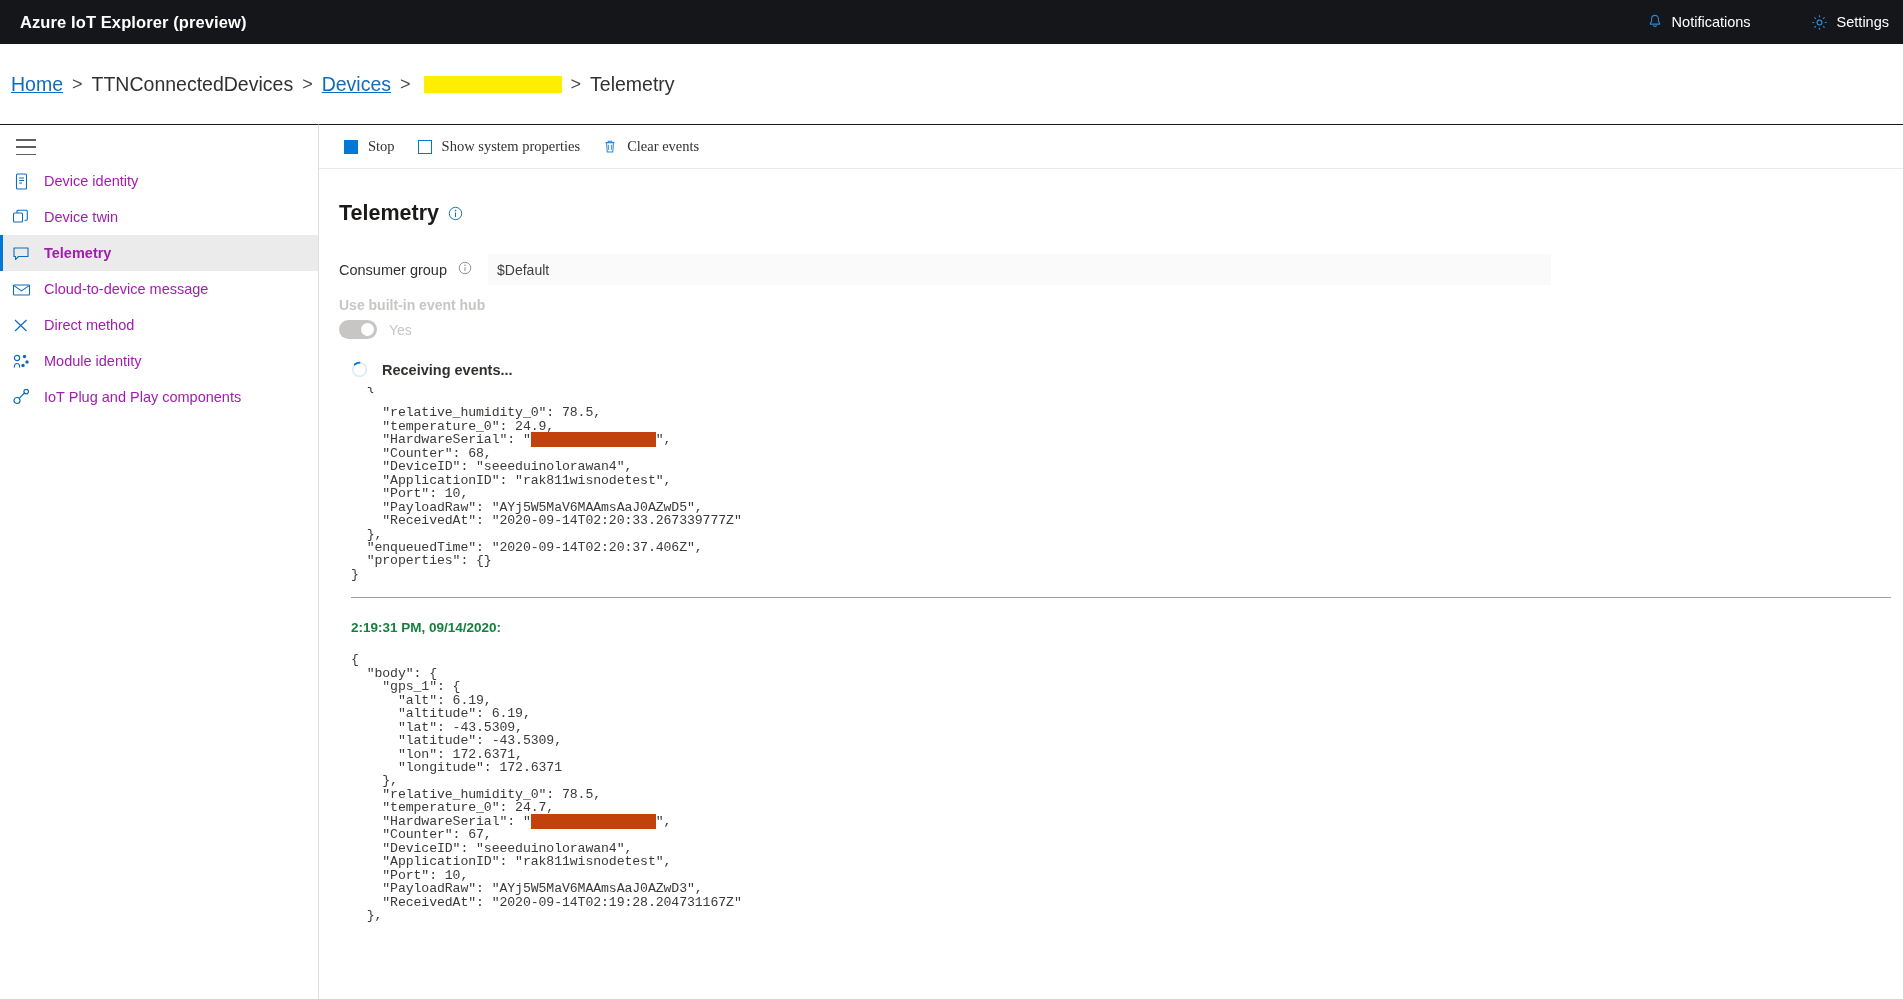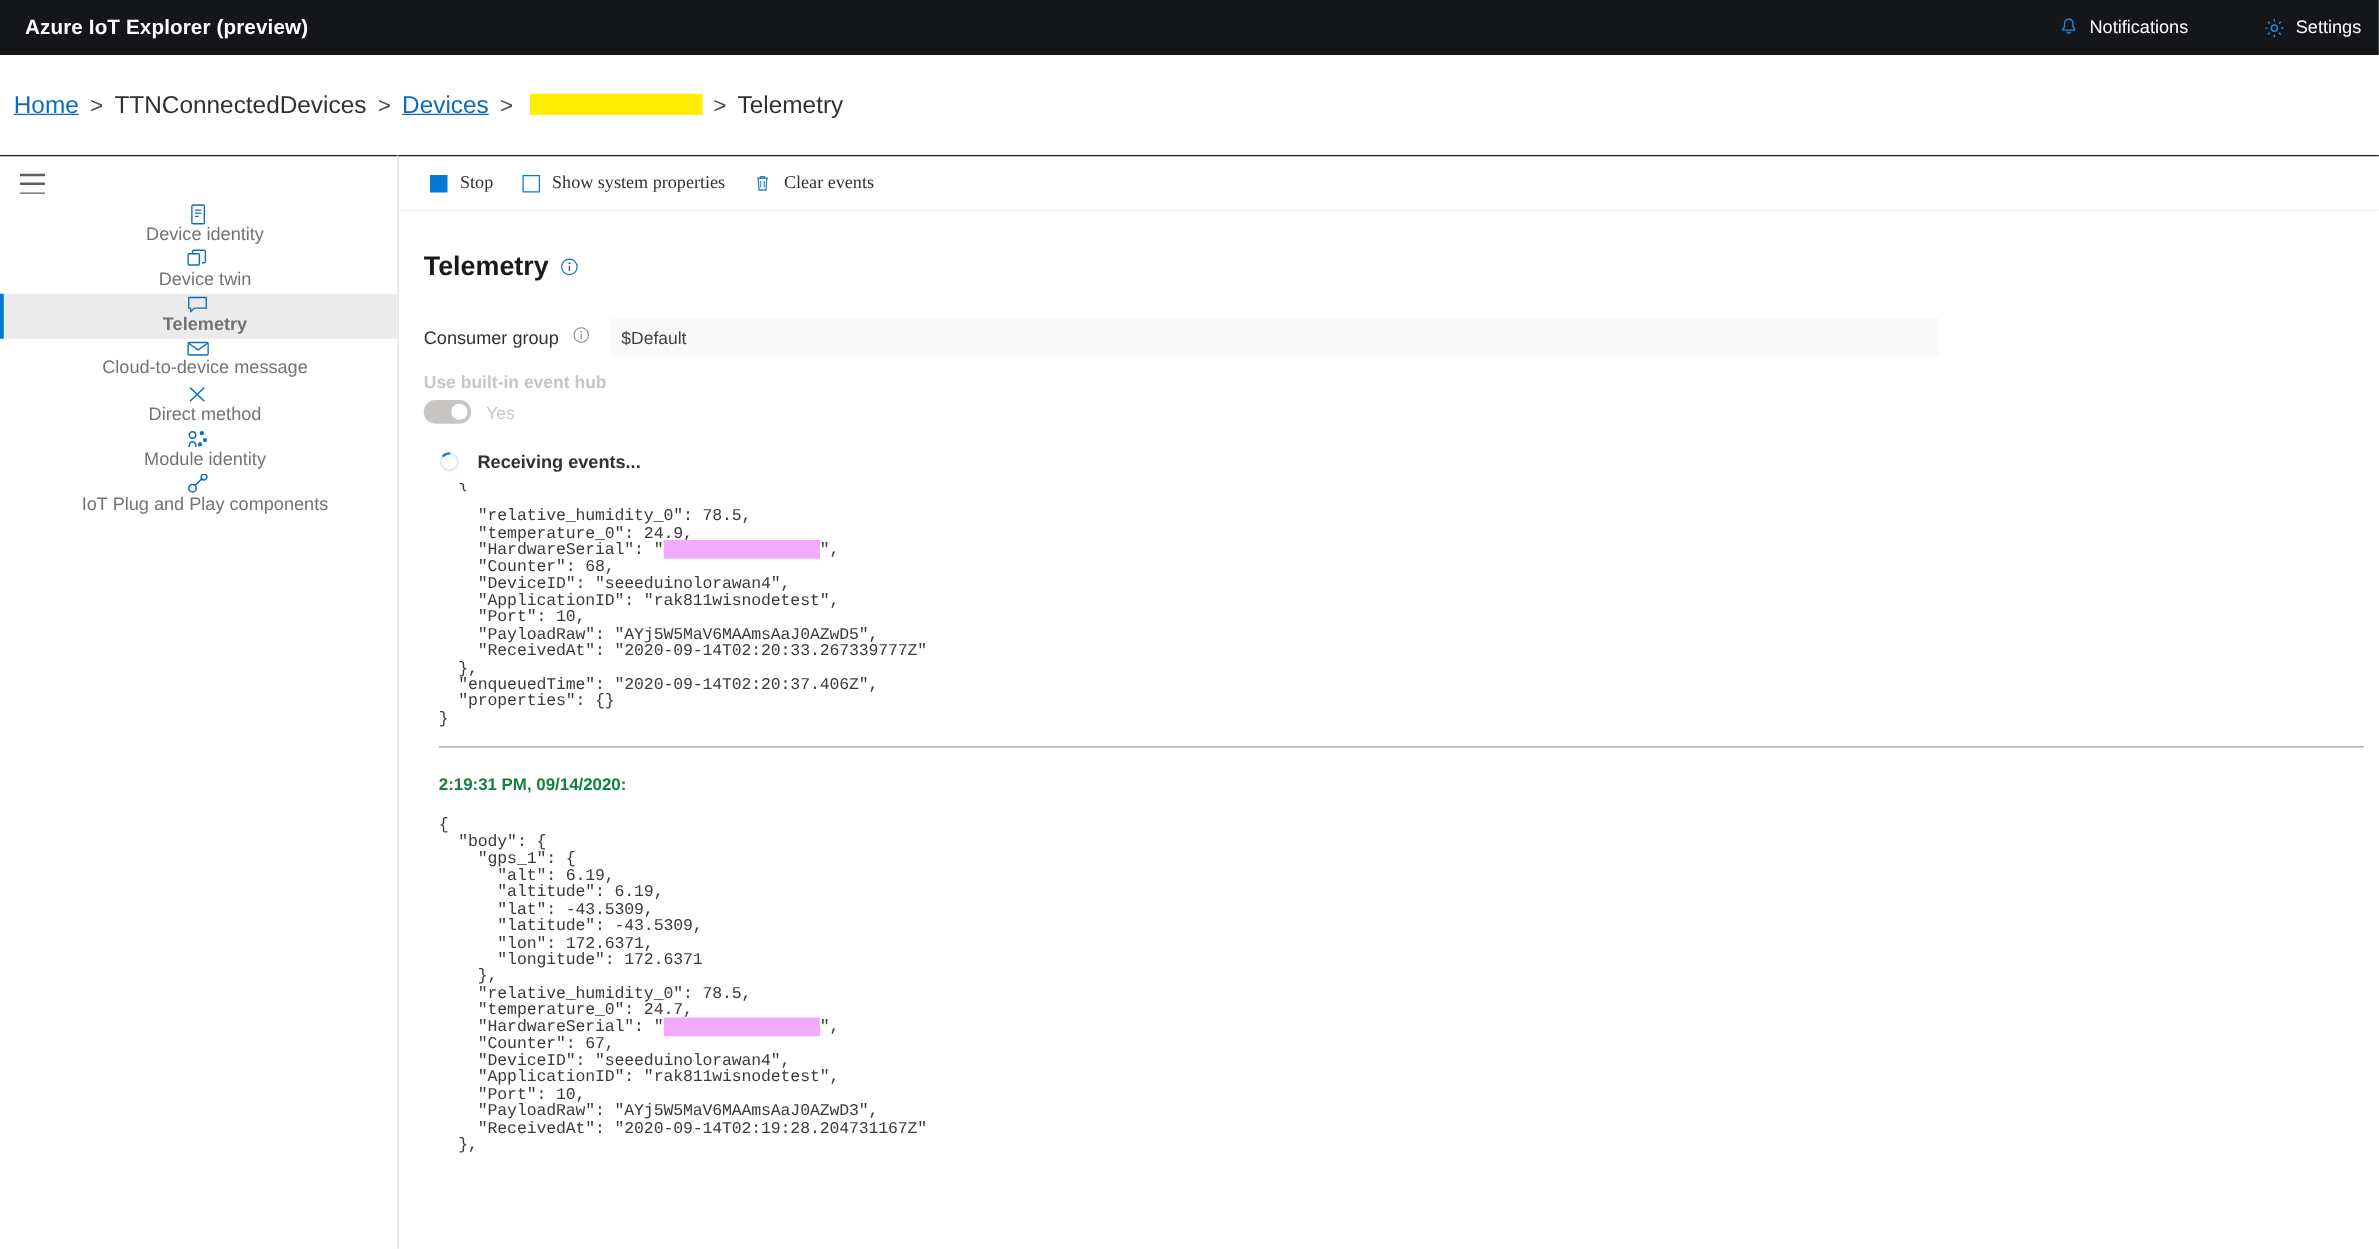--- a/index.html
+++ b/index.html
@@ -111,25 +111,24 @@
     height: 1.5px;
     width: 20px;
     background: #605e5c;
   }
   .nav-item {
     display: flex;
     align-items: center;
     height: 36px;
     padding-left: 10px;
     font-size: 14.5px;
-    color: #737373;
+    color: #a21caf;
     cursor: pointer;
     position: relative;
     margin-bottom: 0;
-    flex-direction: column;
   }
   .nav-item .nav-ic {
     width: 22px;
     margin-right: 12px;
     display: flex;
     align-items: center;
     justify-content: center;
     flex: none;
   }
   .nav-item.selected {
@@ -296,21 +295,21 @@
   pre.json {
     font-family: "Liberation Mono", "DejaVu Sans Mono", monospace;
     font-size: 13.2px;
     line-height: 13.45px;
     color: #3b3a39;
     margin: 0;
     white-space: pre;
     letter-spacing: -0.1px;
   }
   .hl {
-    background: #f0abfc;
+    background: #c2410c;
     color: transparent;
   }
   .divider {
     height: 1px;
     background: #a19f9d;
     margin: 16px 0 0 12px;
     width: 1540px;
   }
 </style>
 </head>

